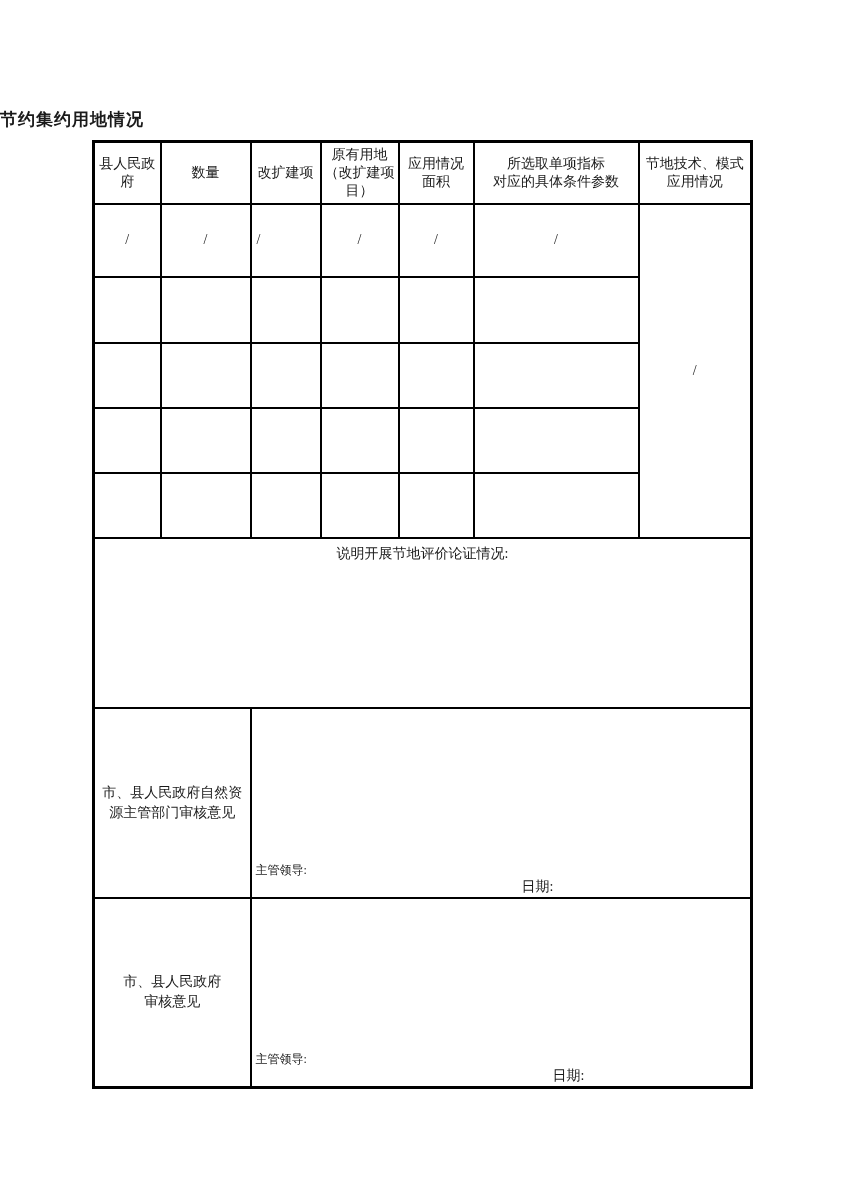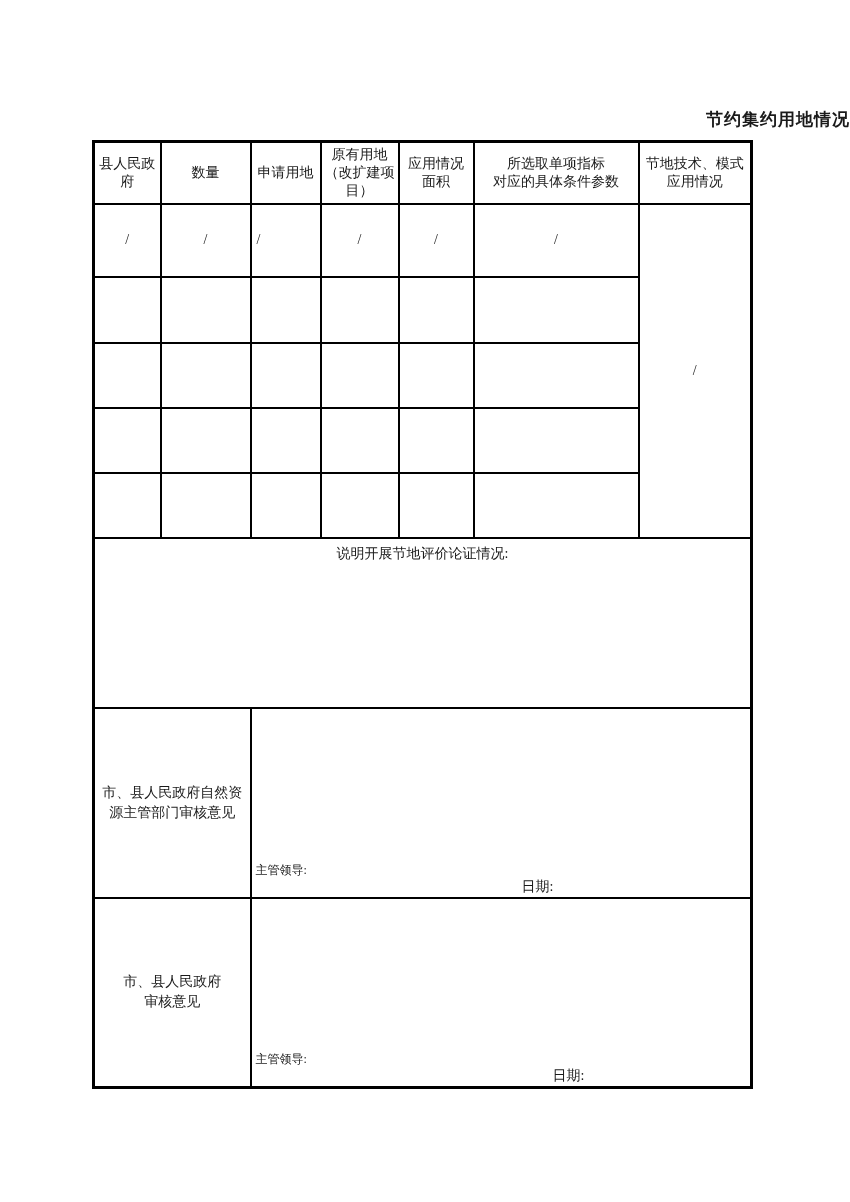--- a/index.html
+++ b/index.html
@@ -5,21 +5,21 @@
   * { margin:0; padding:0; box-sizing:border-box; }
   html,body { width:850px; height:1202px; background:#ffffff; }
   body {
     position:relative;
     font-family:"Liberation Serif","DejaVu Serif",serif;
     color:#1a1a1a;
   }
   .page-title {
     position:absolute;
     top:108px; left:0; width:100%;
-    text-align:right;
+    text-align:left;
     font-size:17px;
     font-weight:bold;
     letter-spacing:1px;
   }
   table.form-table {
     position:absolute;
     left:92px; top:140px;
     width:658px;
     border-collapse:collapse;
     table-layout:fixed;
@@ -85,21 +85,21 @@
     <col style="width:78px">
     <col style="width:75px">
     <col style="width:165px">
     <col style="width:113px">
   </colgroup>
 
   <tbody>
       <tr class="header-row">
     <th>县人民政府</th>
     <th>数量</th>
-    <th>申请用地</th>
+    <th>改扩建项</th>
     <th>原有用地
 （改扩建项
 目）</th>
     <th>应用情况
 面积</th>
     <th>所选取单项指标
 对应的具体条件参数</th>
     <th>节地技术、模式
 应用情况</th>
   </tr>

